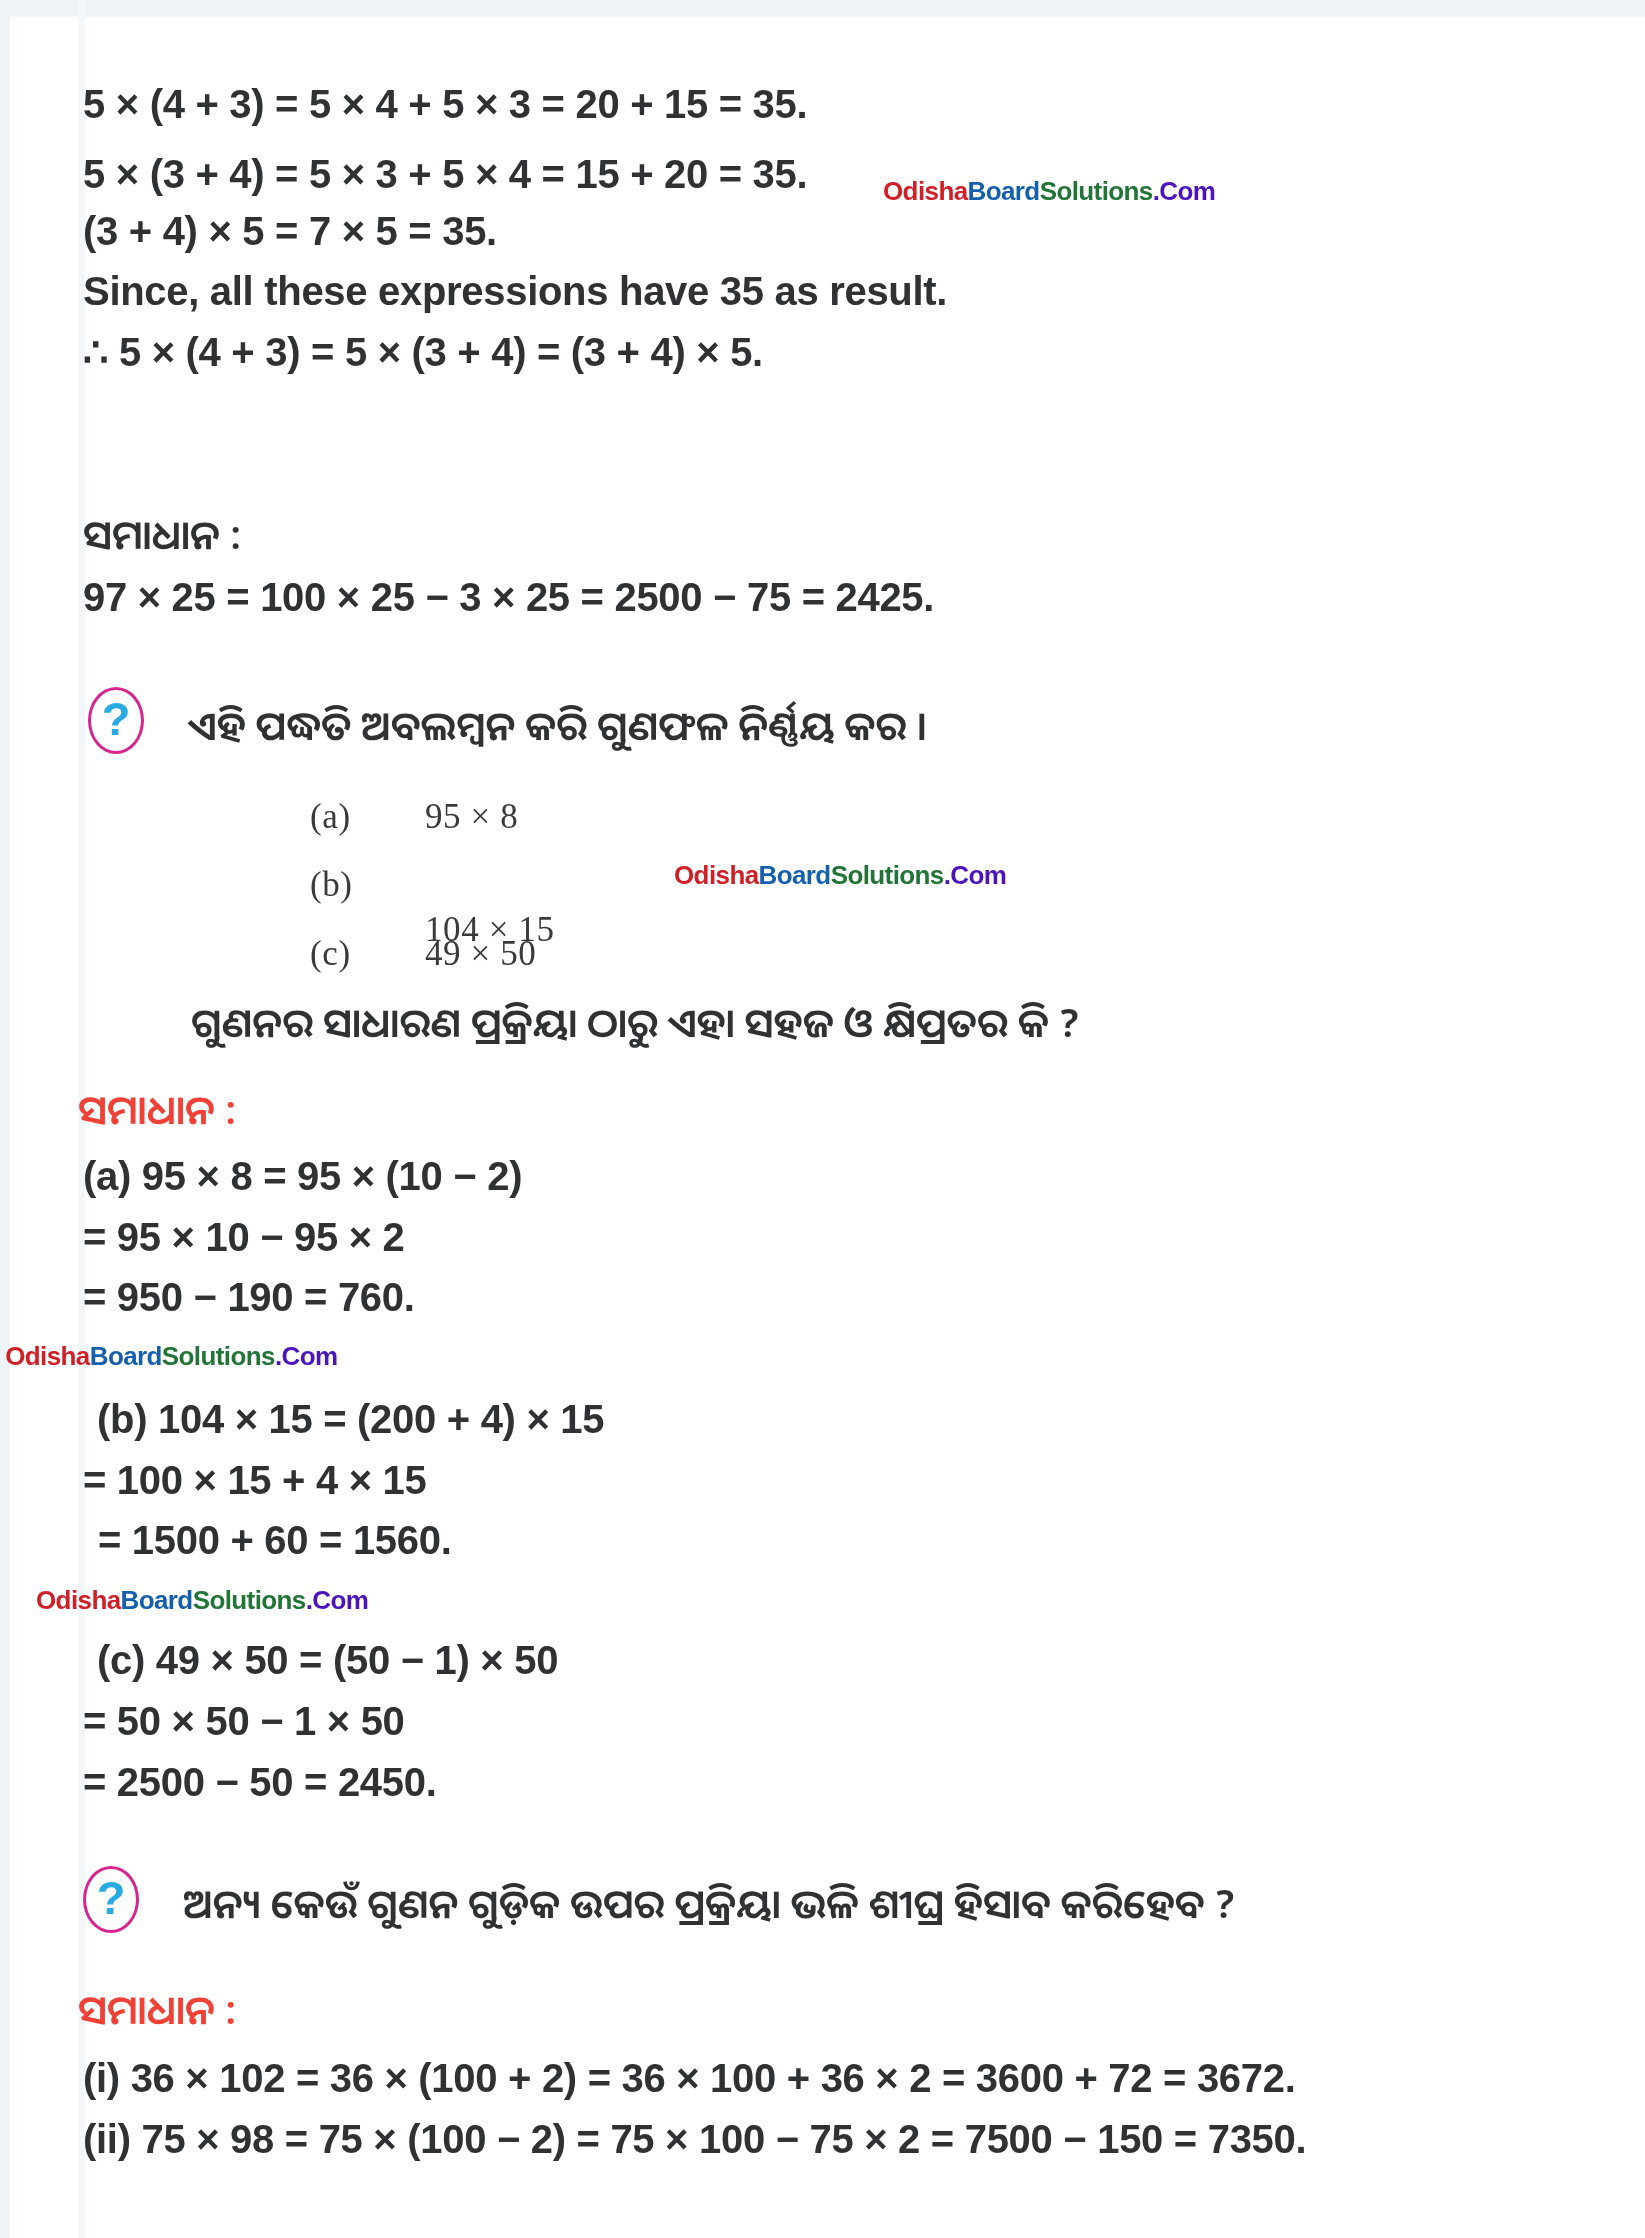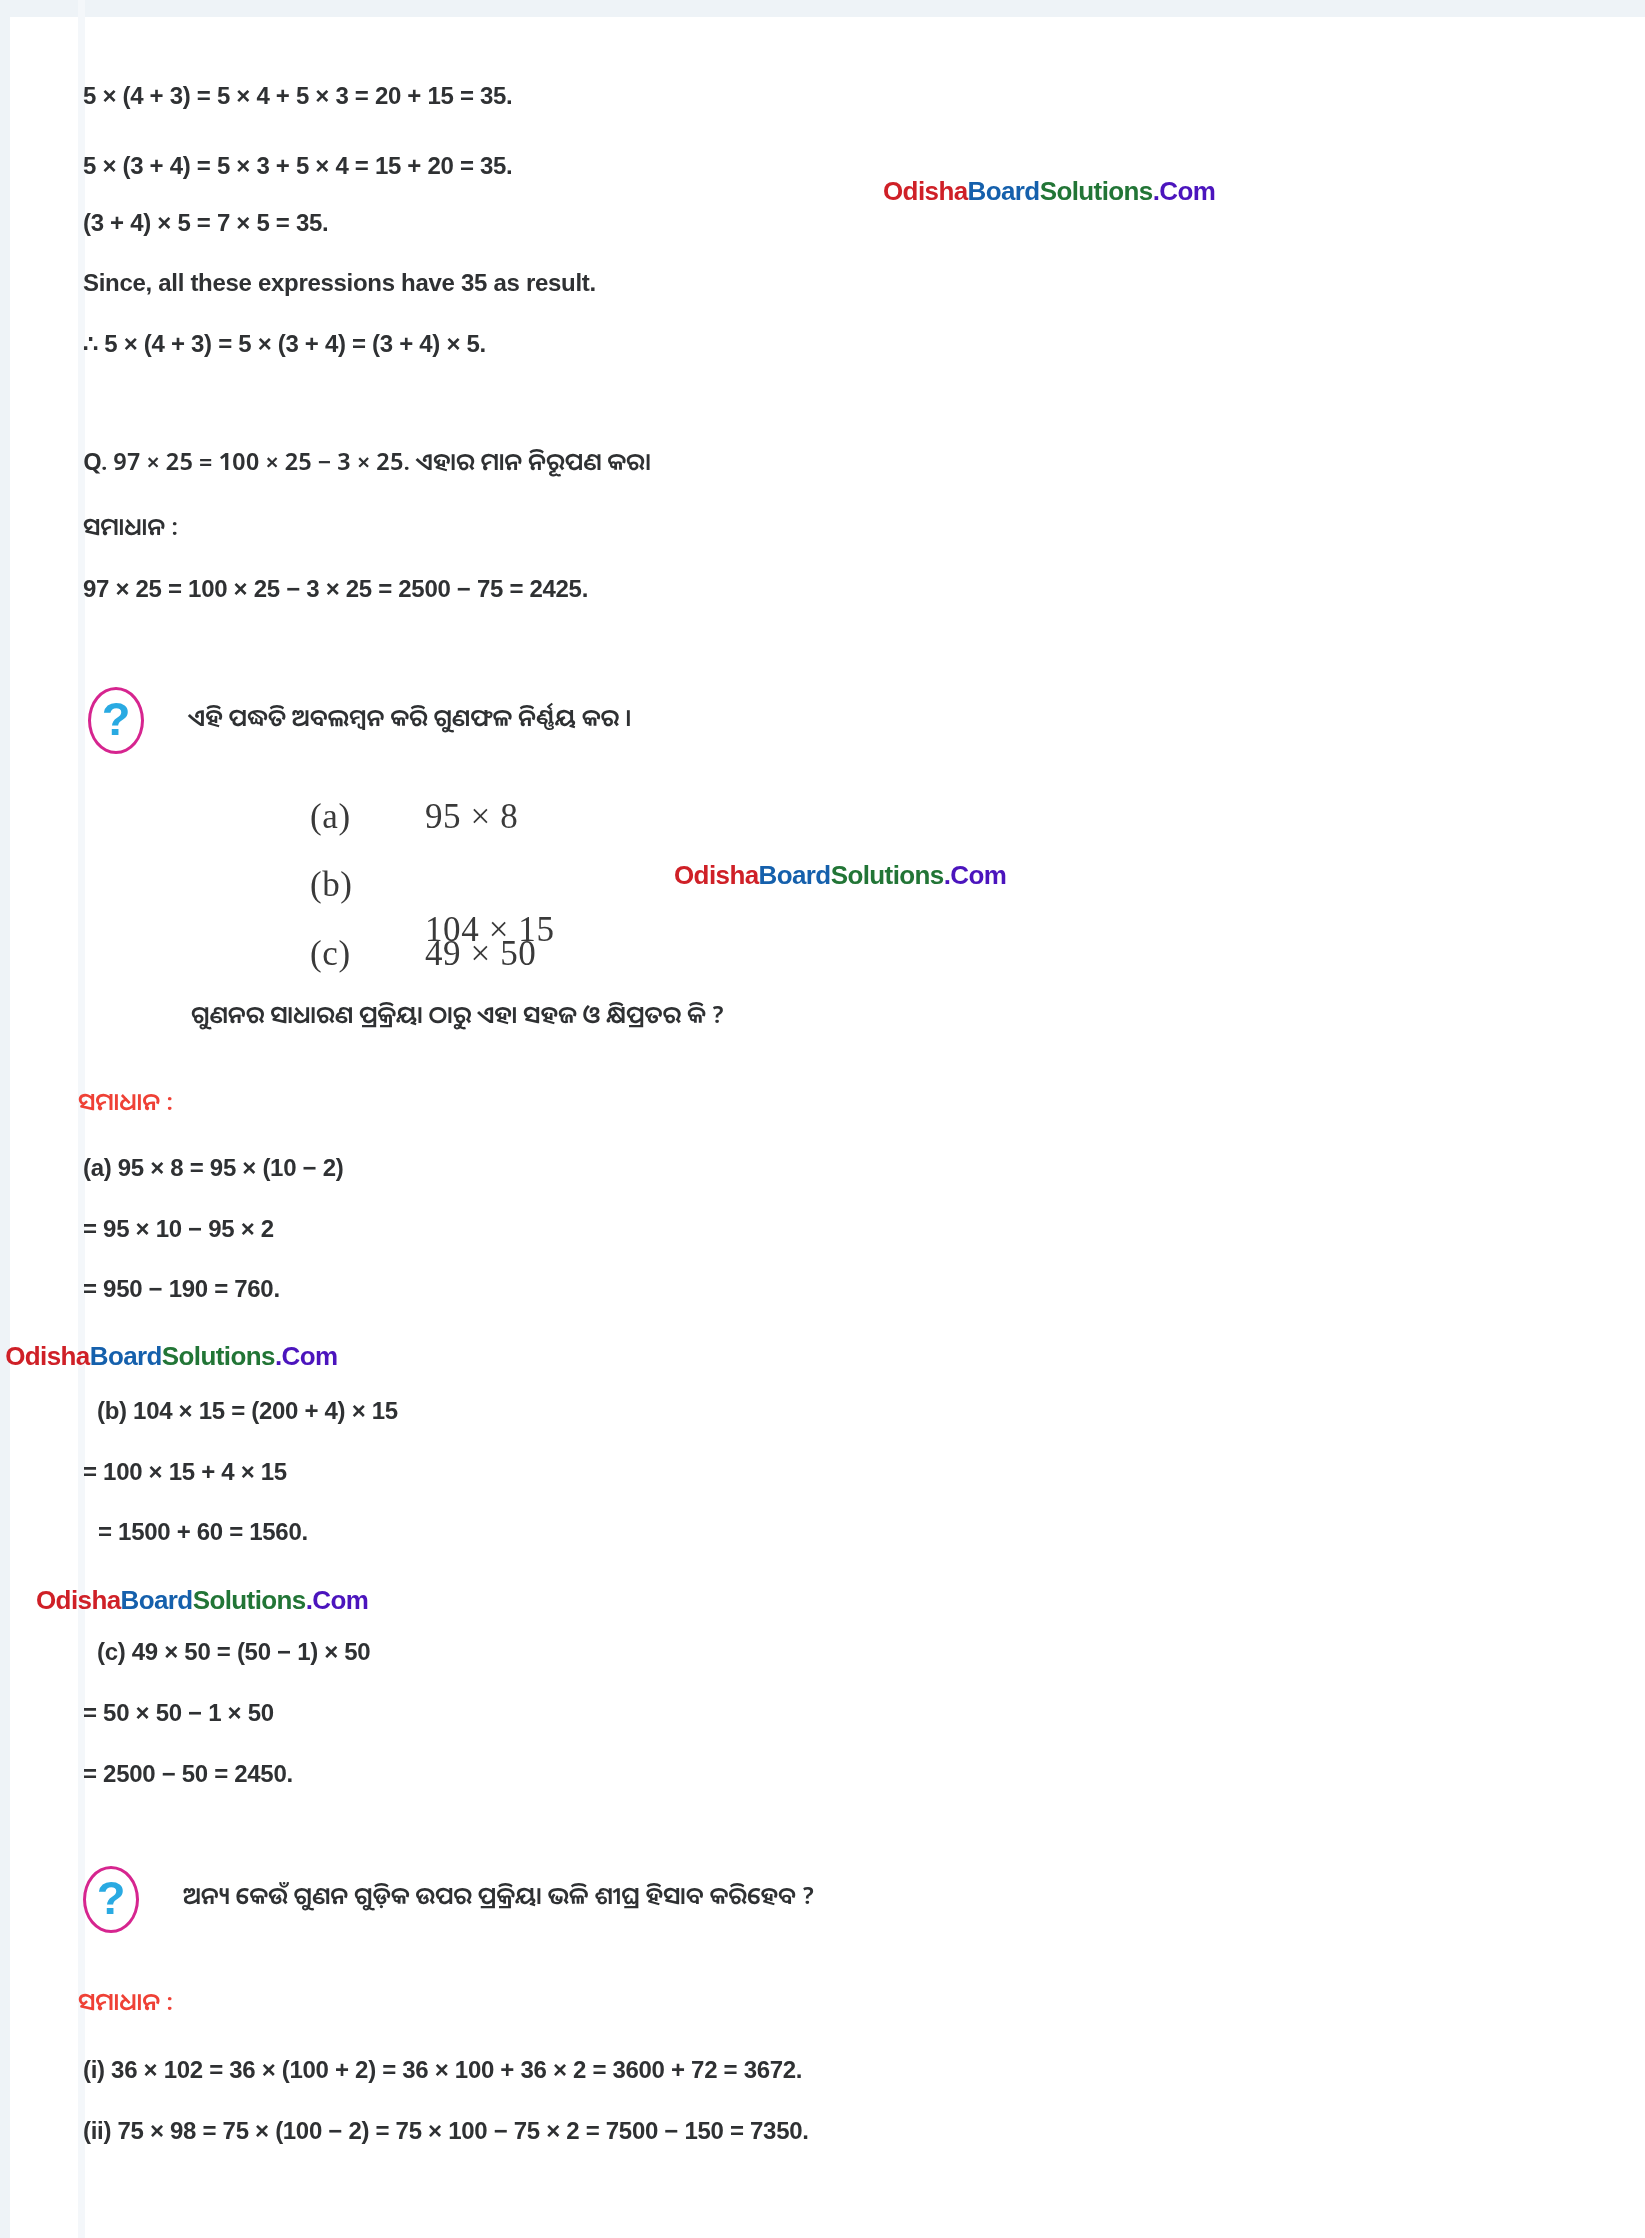--- a/index.html
+++ b/index.html
@@ -40,21 +40,21 @@
     position: absolute;
     inset: 0;
   }
 
   
   .ln {
     position: absolute;
     white-space: nowrap;
     font-family: "Liberation Sans", sans-serif;
     font-weight: 700;
-    font-size: 24px;
+    font-size: 40px;
     letter-spacing: -0.3px;
     color: #2f3133;
     line-height: 1;
   }
   .ln.odia {
     font-family: "Noto Sans Oriya", "Liberation Sans", sans-serif;
     font-weight: 600;
     letter-spacing: 0px;
   }
   .ln.red {
@@ -122,21 +122,20 @@
   <div class="ln" style="left:83px; top:84px;">5 × (4 + 3) = 5 × 4 + 5 × 3 = 20 + 15 = 35.</div>
   <div class="ln" style="left:83px; top:154px;">5 × (3 + 4) = 5 × 3 + 5 × 4 = 15 + 20 = 35.</div>
   <div class="ln" style="left:83px; top:211px;">(3 + 4) × 5 = 7 × 5 = 35.</div>
   <div class="ln" style="left:83px; top:271px;">Since, all these expressions have 35 as result.</div>
   <div class="ln" style="left:83px; top:332px;">∴ 5 × (4 + 3) = 5 × (3 + 4) = (3 + 4) × 5.</div>
 
   <div class="wm" style="left:883px; top:178px;">
     <span class="w-odisha">Odisha</span><span class="w-board">Board</span><span class="w-solutions">Solutions</span><span class="w-com">.Com</span>
   </div>
 
-  <div class="ln odia" style="left:83px; top:449px;">Q. 97 × 25 = 100 × 25 − 3 × 25. ଏହାର ମାନ ନିରୂପଣ କର।</div>
   <div class="ln odia" style="left:83px; top:514px;">ସମାଧାନ :</div>
   <div class="ln" style="left:83px; top:577px;">97 × 25 = 100 × 25 − 3 × 25 = 2500 − 75 = 2425.</div>
 
   <div class="qicon" style="left:88px; top:687px;">
     <div class="ring"></div>
     <div class="qmark">?</div>
   </div>
 
   <div class="ln odia" style="left:188px; top:705px;">ଏହି ପଦ୍ଧତି ଅବଲମ୍ବନ କରି ଗୁଣଫଳ ନିର୍ଣ୍ଣୟ କର ।</div>
 

